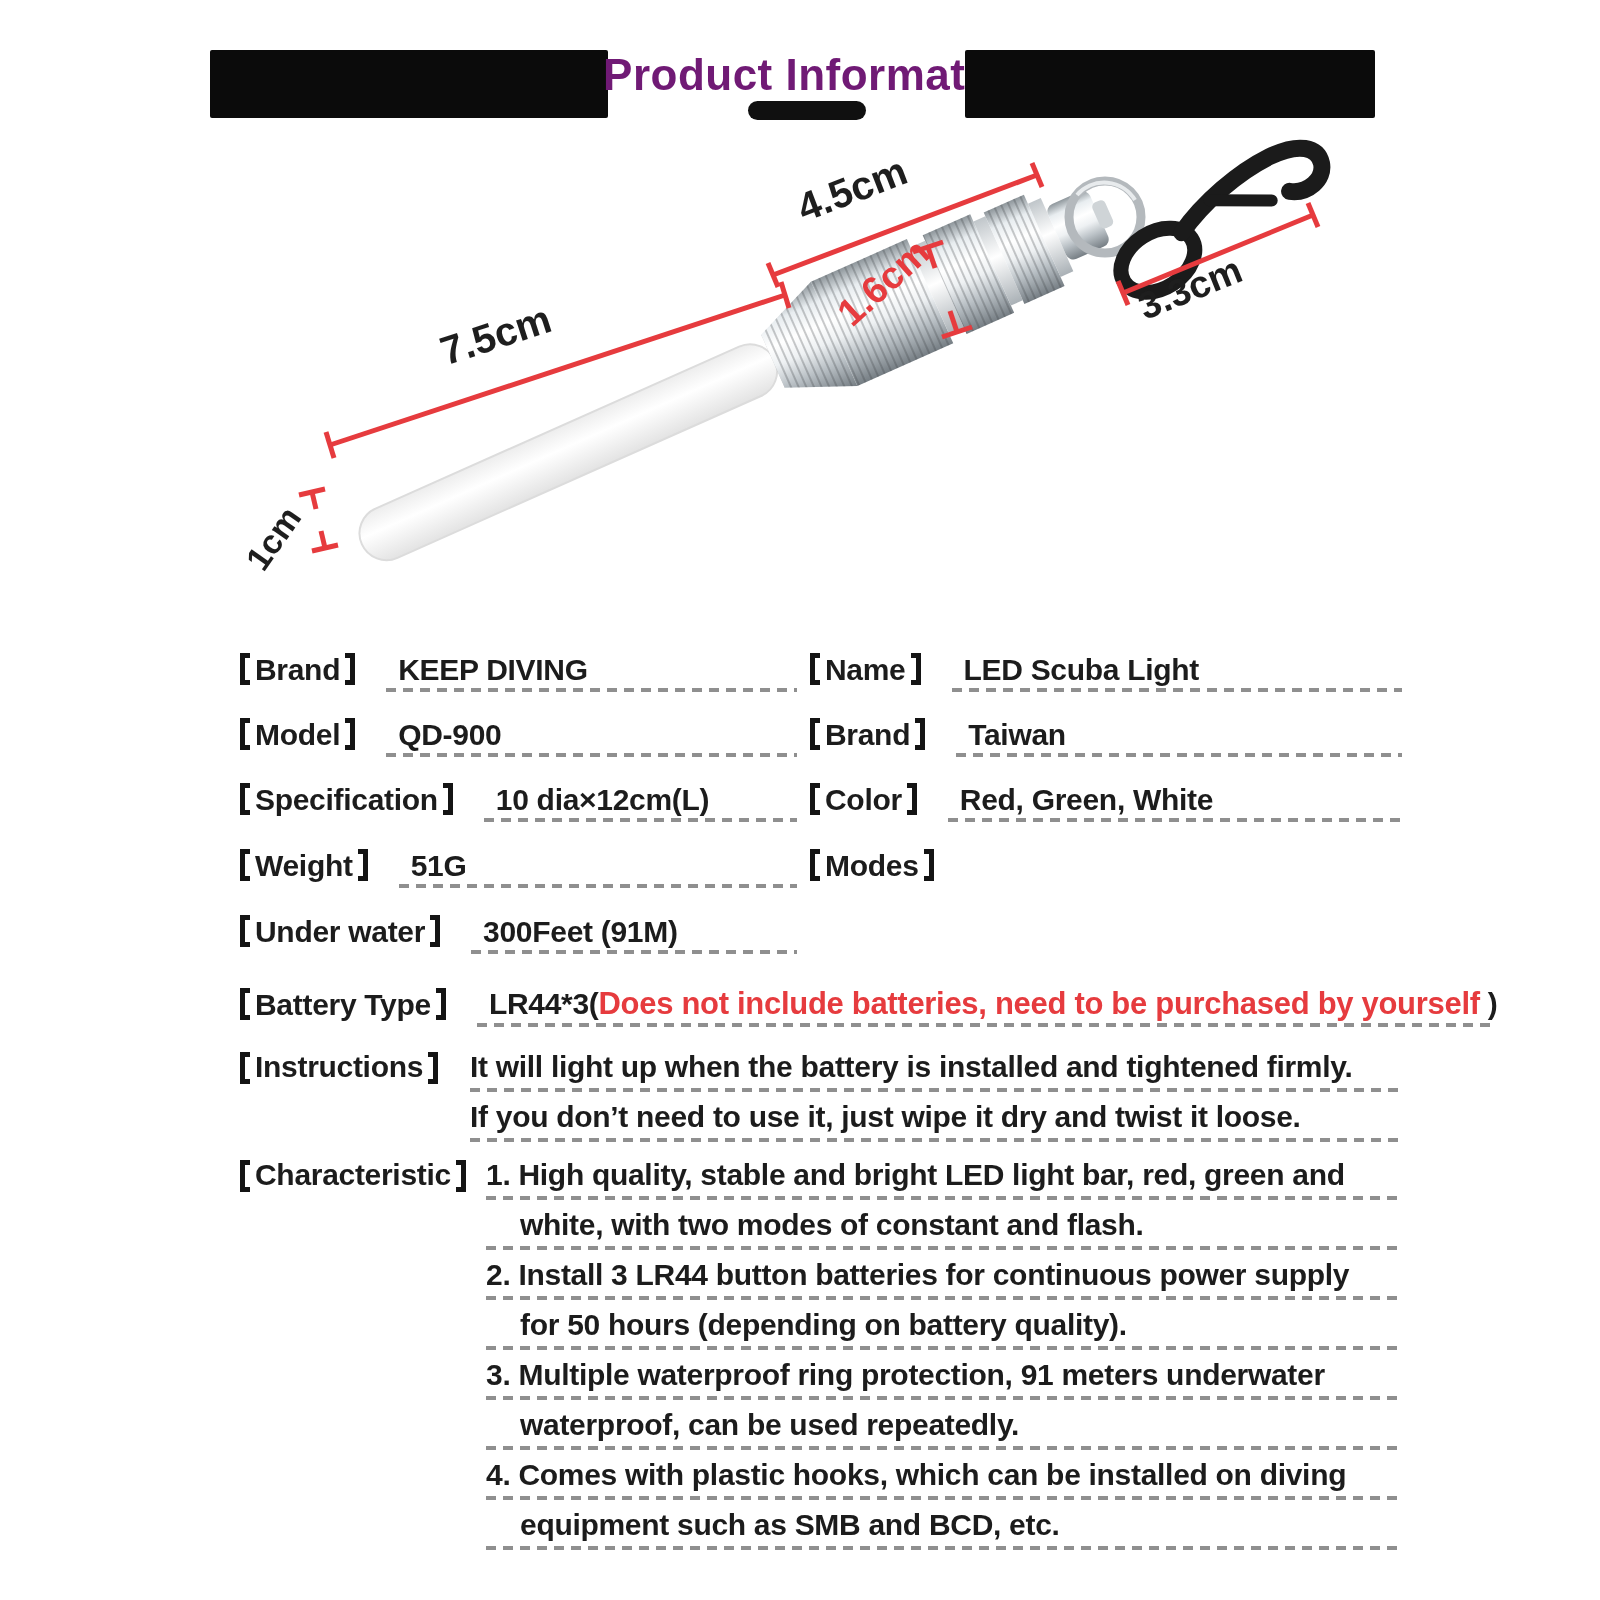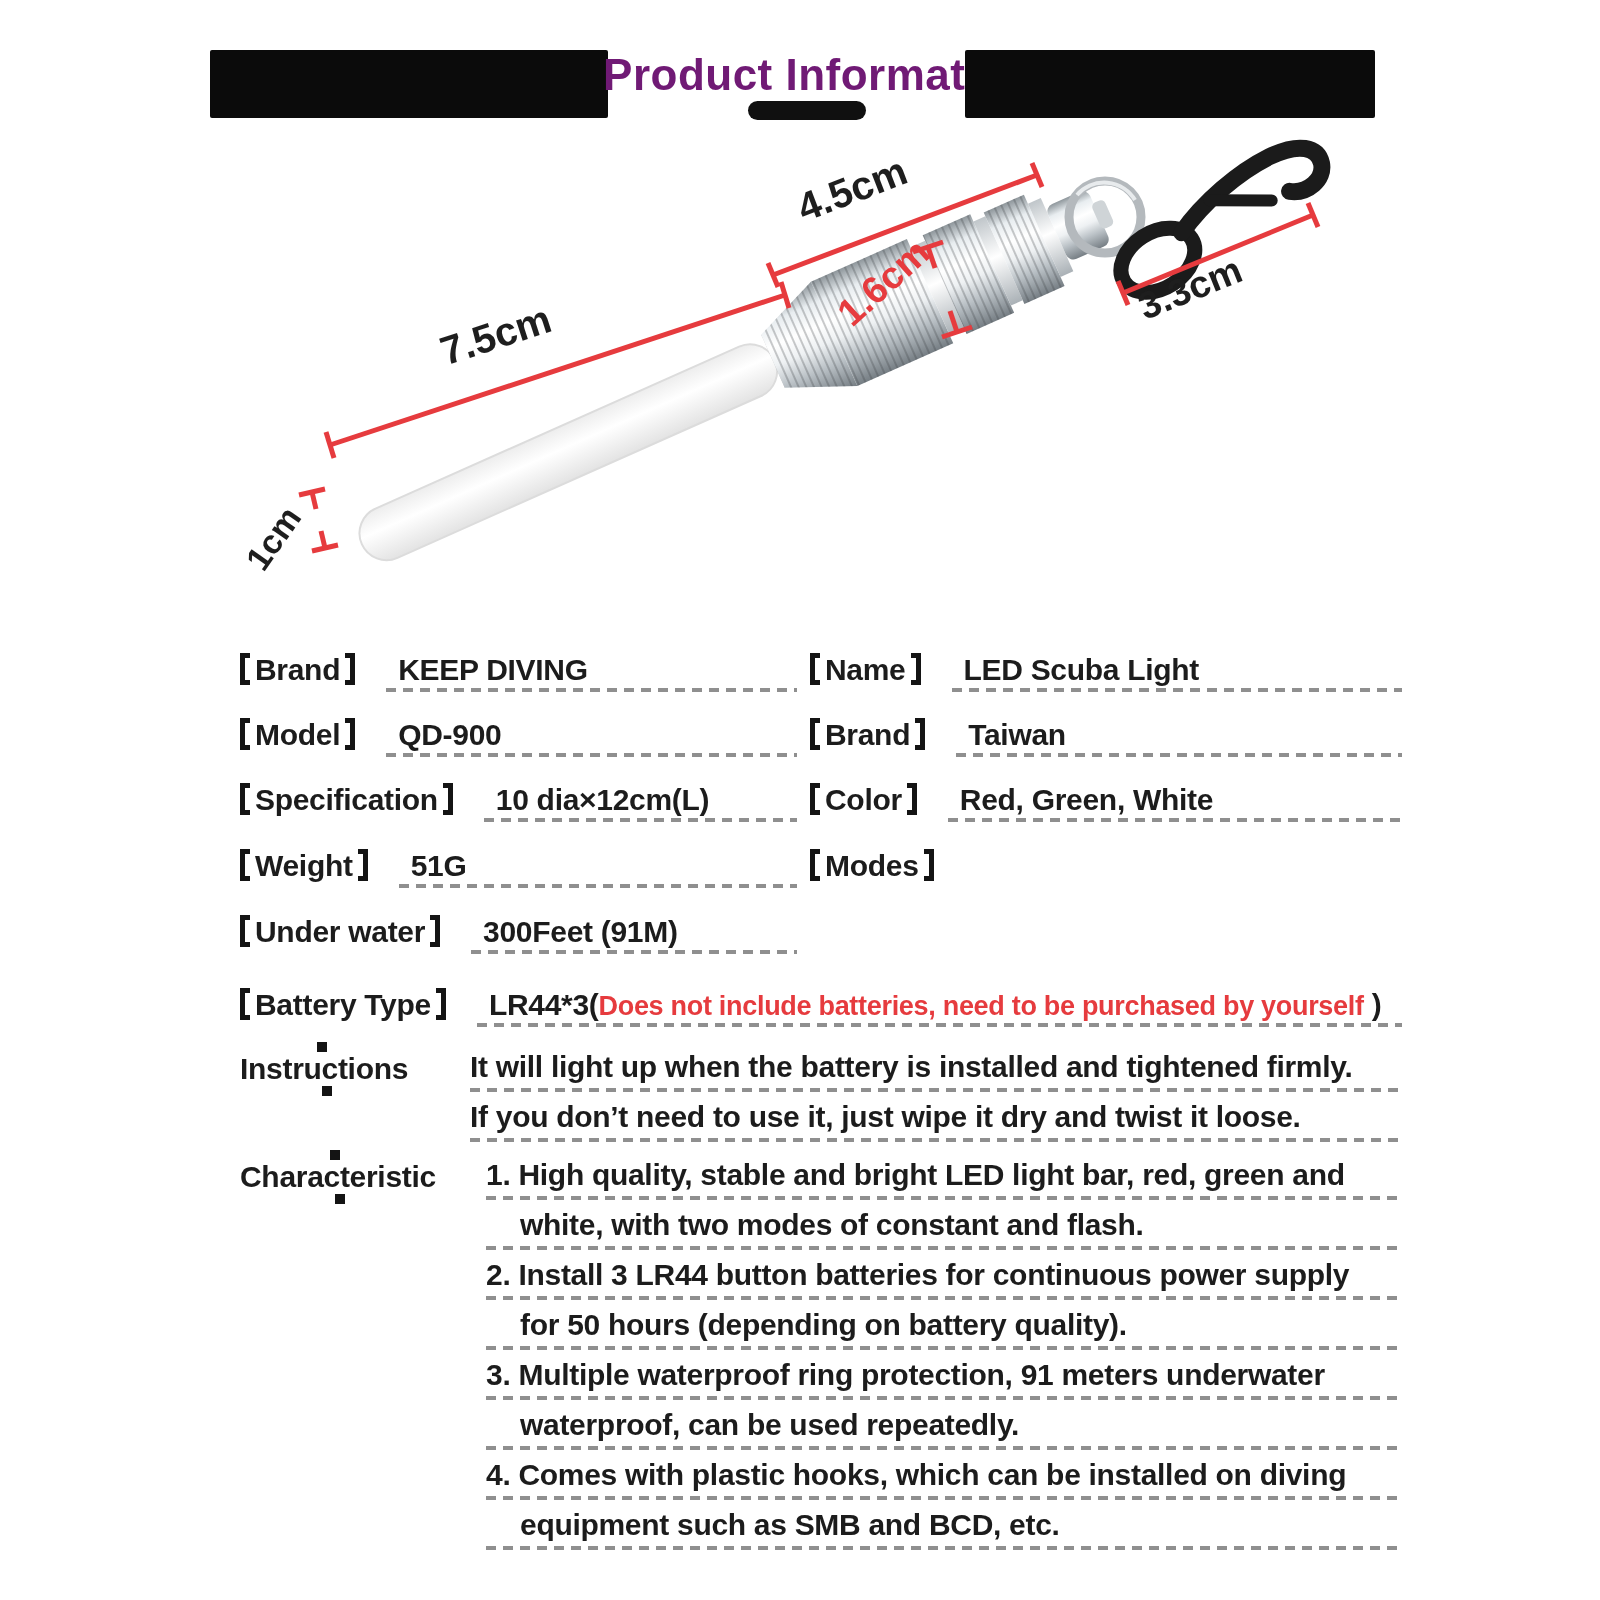--- a/index.html
+++ b/index.html
@@ -36,31 +36,31 @@
   .cell .lbl{padding-bottom:5px}
   .cell .val{
     flex:1;padding:0 0 5px 12px;
     background:repeating-linear-gradient(90deg,var(--underline-gray) 0 10px,transparent 10px 17px) left bottom/100% 4px no-repeat;
     margin-left:31px;
   }
   .bk{display:inline-block;width:10px;height:32px;border:5px solid #141414;vertical-align:-5px}
   .bk.bl{border-right:0;margin-right:5px}
   .bk.br{border-left:0;margin-left:5px}
   .label-only{
-    position:absolute;display:flex;align-items:center;height:50px;padding-bottom:8px;
-    font-size:30px;font-weight:700;letter-spacing:-.3px;white-space:nowrap;flex-direction:column;
+    position:absolute;display:flex;align-items:flex-end;height:50px;padding-bottom:8px;
+    font-size:30px;font-weight:700;letter-spacing:-.3px;white-space:nowrap;
   }
   .lines{position:absolute}
   .line{
     height:50px;display:flex;align-items:flex-end;padding-bottom:8px;
     font-size:30px;font-weight:700;letter-spacing:-.3px;white-space:nowrap;
     background:repeating-linear-gradient(90deg,var(--underline-gray) 0 10px,transparent 10px 17px) left bottom/100% 4px no-repeat;
   }
   .line.ind{padding-left:34px}
-  .red-note{color:var(--accent-red);font-size:27px}
+  .red-note{color:var(--accent-red);font-size:31px}
 </style>
 </head>
 <body>
 
 <div class="page">
 
   <div class="bar l"></div>
   <h1 class="title">Product Information</h1>
   <div class="title-dash"></div>
   <div class="bar r"></div>

